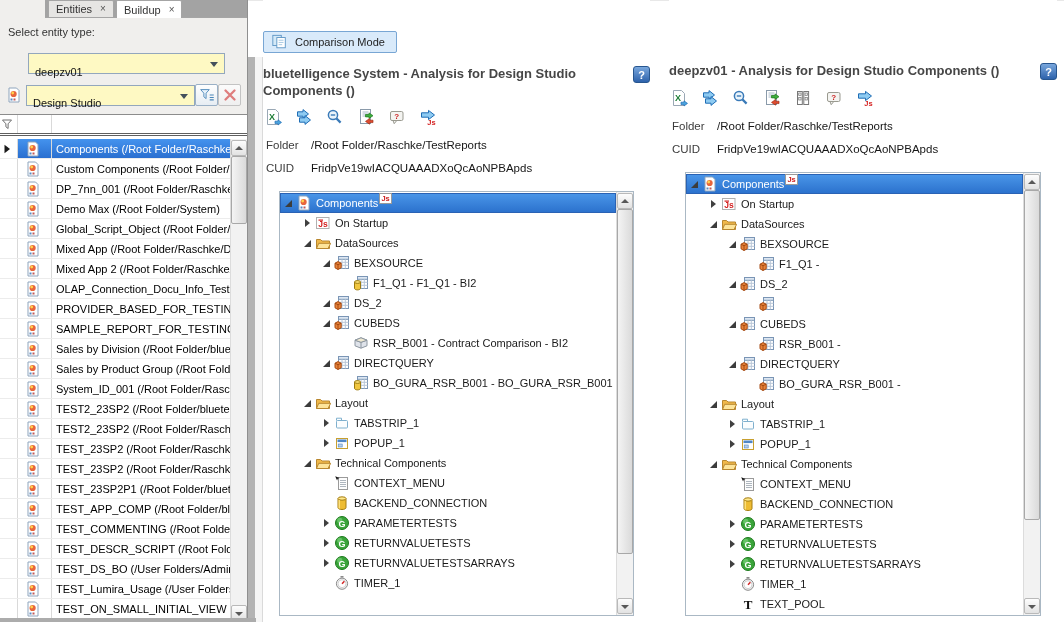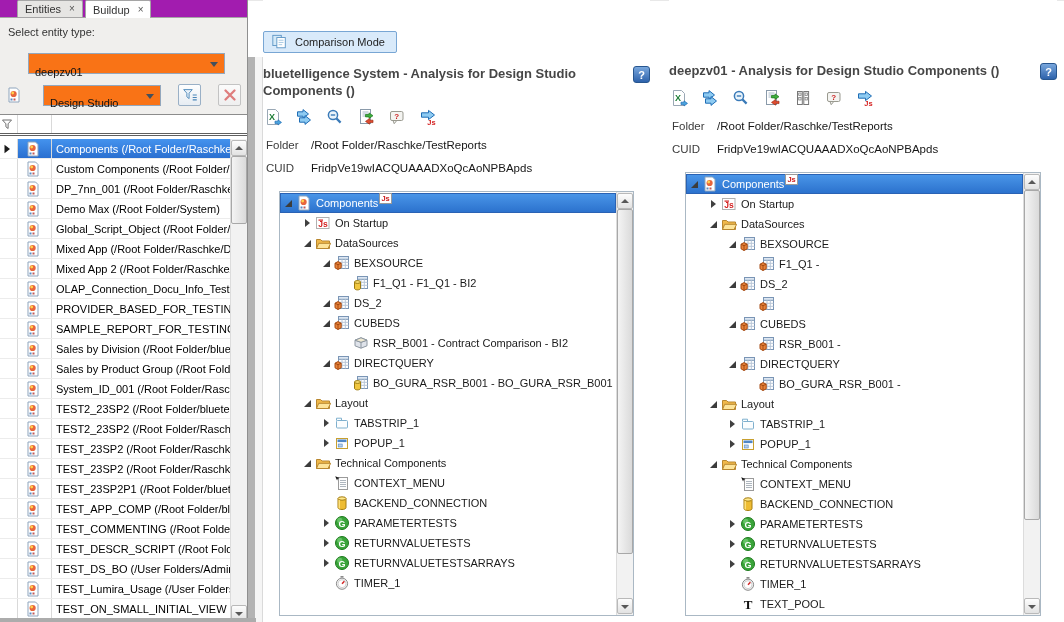--- a/index.html
+++ b/index.html
@@ -5,31 +5,31 @@
   * { margin:0; padding:0; box-sizing:border-box; }
   html,body { background:#fff; }
   body { font-family:"Liberation Sans", sans-serif; font-size:11px; color:#222; }
   .app { position:relative; width:1064px; height:622px; background:#fff; overflow:hidden;
          box-shadow: inset 1px 0 0 #c0c0c0, inset 0 1px 0 #e8e8e8; }
   .app::after { content:''; position:absolute; left:0; bottom:0; width:256px; height:4px; background:#acacac; z-index:9; }
 
   
   .left-col { position:absolute; left:0; top:0; width:248px; height:622px; display:flex; flex-direction:column;
               border-right:1px solid #8f8f8f; background:#f0efed; }
-  .tabbar { height:18px; background:#a21caf; border-bottom:1px solid #a5a5a5; display:flex; align-items:flex-end; padding-left:17px; gap:2px; flex:none; }
+  .tabbar { height:18px; background:#a3a3a3; border-bottom:1px solid #a5a5a5; display:flex; align-items:flex-end; padding-left:3px; gap:2px; flex:none;margin-left:45px; }
   .tab { height:17px; display:flex; align-items:center; gap:8px; padding:0 7px; background:#e6e5e3;
          border:1px solid #a5a5a5; border-bottom:none; border-radius:2px 2px 0 0; color:#333; cursor:default; }
   .tab.active { background:#fff; margin-bottom:-1px; height:18px; }
   .tab-close { color:#555; font-size:10px; line-height:10px; }
 
   .selector { background:#f0efed; border-bottom:1px solid #8c8c8c; flex:none; padding-bottom:8px; }
   .sel-header { padding:8px 8px 2px; color:#333; }
   .sel-row1 { margin:13px 0 0 28px; width:197px; }
-  .sel-row2 { margin:10px 6px 0 6px; display:flex; align-items:center; gap:17px;text-align:right; }
-  .dd { height:21px; background:#f97316; border:1px solid #93a7bd; display:flex; align-items:center;
+  .sel-row2 { margin:10px 6px 0 6px; display:flex; align-items:center; gap:0;text-align:right; }
+  .dd { height:21px; background:#fef9c3; border:1px solid #93a7bd; display:flex; align-items:center;
         padding:16px 20px 0 6px; position:relative; color:#111; }
   .dd::after { content:''; position:absolute; right:6px; top:8px; border-left:4px solid transparent;
                border-right:4px solid transparent; border-top:5px solid #44505c; }
   .sel-row2 .dd { flex:1; }
   .tool-btn { width:23px; height:22px; flex:none; border:1px solid #9ab0c6; border-radius:2px;
               background:linear-gradient(#fefefe,#e7edf3); display:flex; align-items:center; justify-content:center; }
   .tool-btn.disabled { border-color:#c3c3c3; background:linear-gradient(#fbfbfb,#efefef); }
 
   .grid { flex:1; background:#fff; position:relative; overflow:hidden; }
   .filter-row { height:21px; display:flex; border-bottom:3px double #5f5f5f; background:#fff; }

